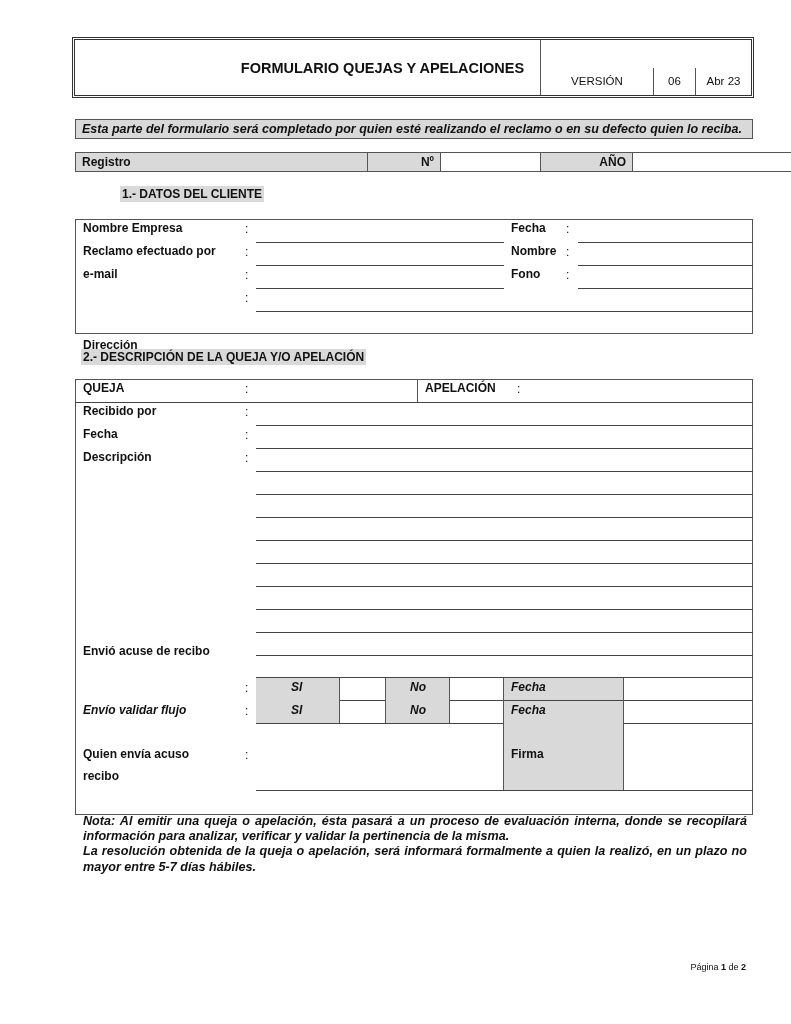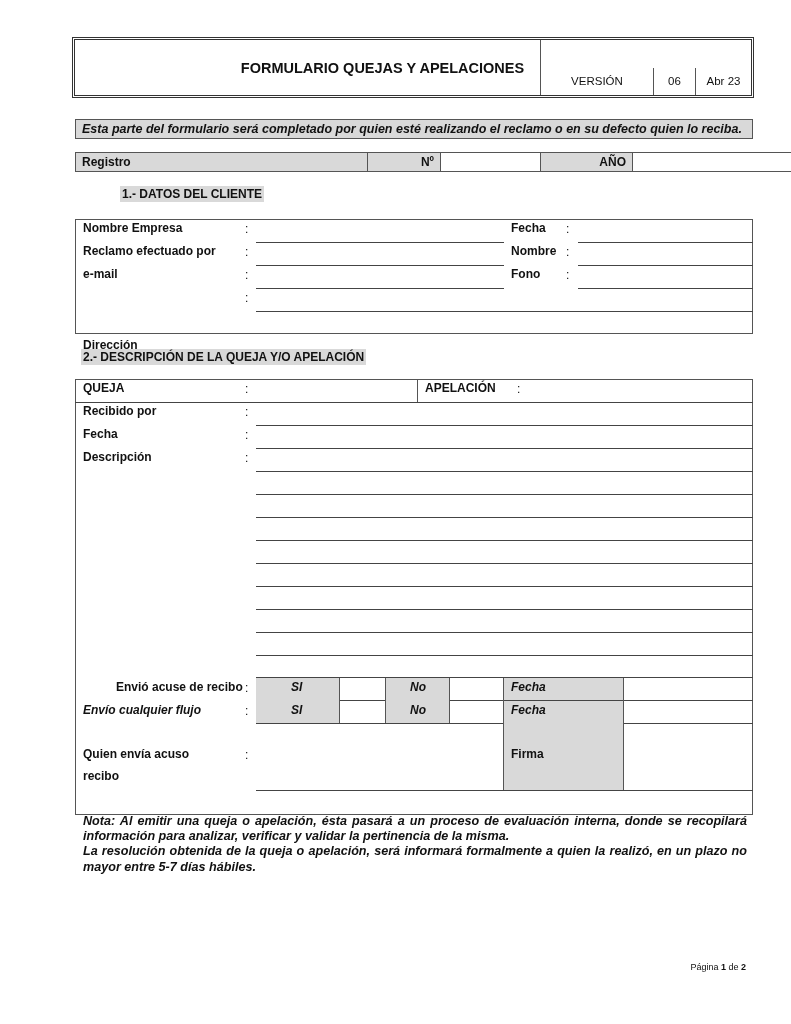--- a/index.html
+++ b/index.html
@@ -158,30 +158,30 @@
 <div class="abs grey" style="left:385px; top:678px; width:64px; height:45px;"></div>
 <div class="abs grey" style="left:503px; top:678px; width:120px; height:112px;"></div>
 <div class="line" style="left:503px; top:700px; width:120px;"></div>
 
 <div class="grid-cell" style="left:339px; top:678px; height:45px;"></div>
 <div class="grid-cell" style="left:385px; top:678px; height:45px;"></div>
 <div class="grid-cell" style="left:449px; top:678px; height:45px;"></div>
 <div class="grid-cell" style="left:503px; top:678px; height:112px;"></div>
 <div class="grid-cell" style="left:623px; top:678px; height:112px;"></div>
 
-<span class="abs lbl" style="left:83px; top:680px;margin-left:33px;">Envió acuse de recibo</span>
+<span class="abs lbl" style="left:83px; top:644px;">Envió acuse de recibo</span>
 <span class="abs colon" style="left:245px; top:681px;">:</span>
 <span class="abs lbl ital" style="left:291px; top:680px;">SI</span>
 <input type="checkbox" class="abs" style="left: 355px; top: 682px; width: 14px; height: 14px; opacity: 0;">
 <span class="abs lbl ital" style="left:410px; top:680px;">No</span>
 <input type="checkbox" class="abs" style="left: 468px; top: 682px; width: 14px; height: 14px; opacity: 0;">
 <span class="abs lbl ital" style="left:511px; top:680px;">Fecha</span>
 <input class="field" style="left: 626px; top: 680px; width: 124px; height: 18px;">
 
-<span class="abs lbl ital" style="left:83px; top:703px;">Envío cualquier flujo</span>
+<span class="abs lbl ital" style="left:83px; top:703px;">Envío validar flujo</span>
 <span class="abs colon" style="left:245px; top:704px;">:</span>
 <span class="abs lbl ital" style="left:291px; top:703px;">SI</span>
 <input type="checkbox" class="abs" style="left: 355px; top: 705px; width: 14px; height: 14px; opacity: 0;">
 <span class="abs lbl ital" style="left:410px; top:703px;">No</span>
 <input type="checkbox" class="abs" style="left: 468px; top: 705px; width: 14px; height: 14px; opacity: 0;">
 <span class="abs lbl ital" style="left:511px; top:703px;">Fecha</span>
 <input class="field" style="left: 626px; top: 703px; width: 124px; height: 18px;">
 
 <span class="abs lbl" style="left:83px; top:747px;">Quien envía acuso</span>
 <span class="abs lbl" style="left:83px; top:769px;">recibo</span>

